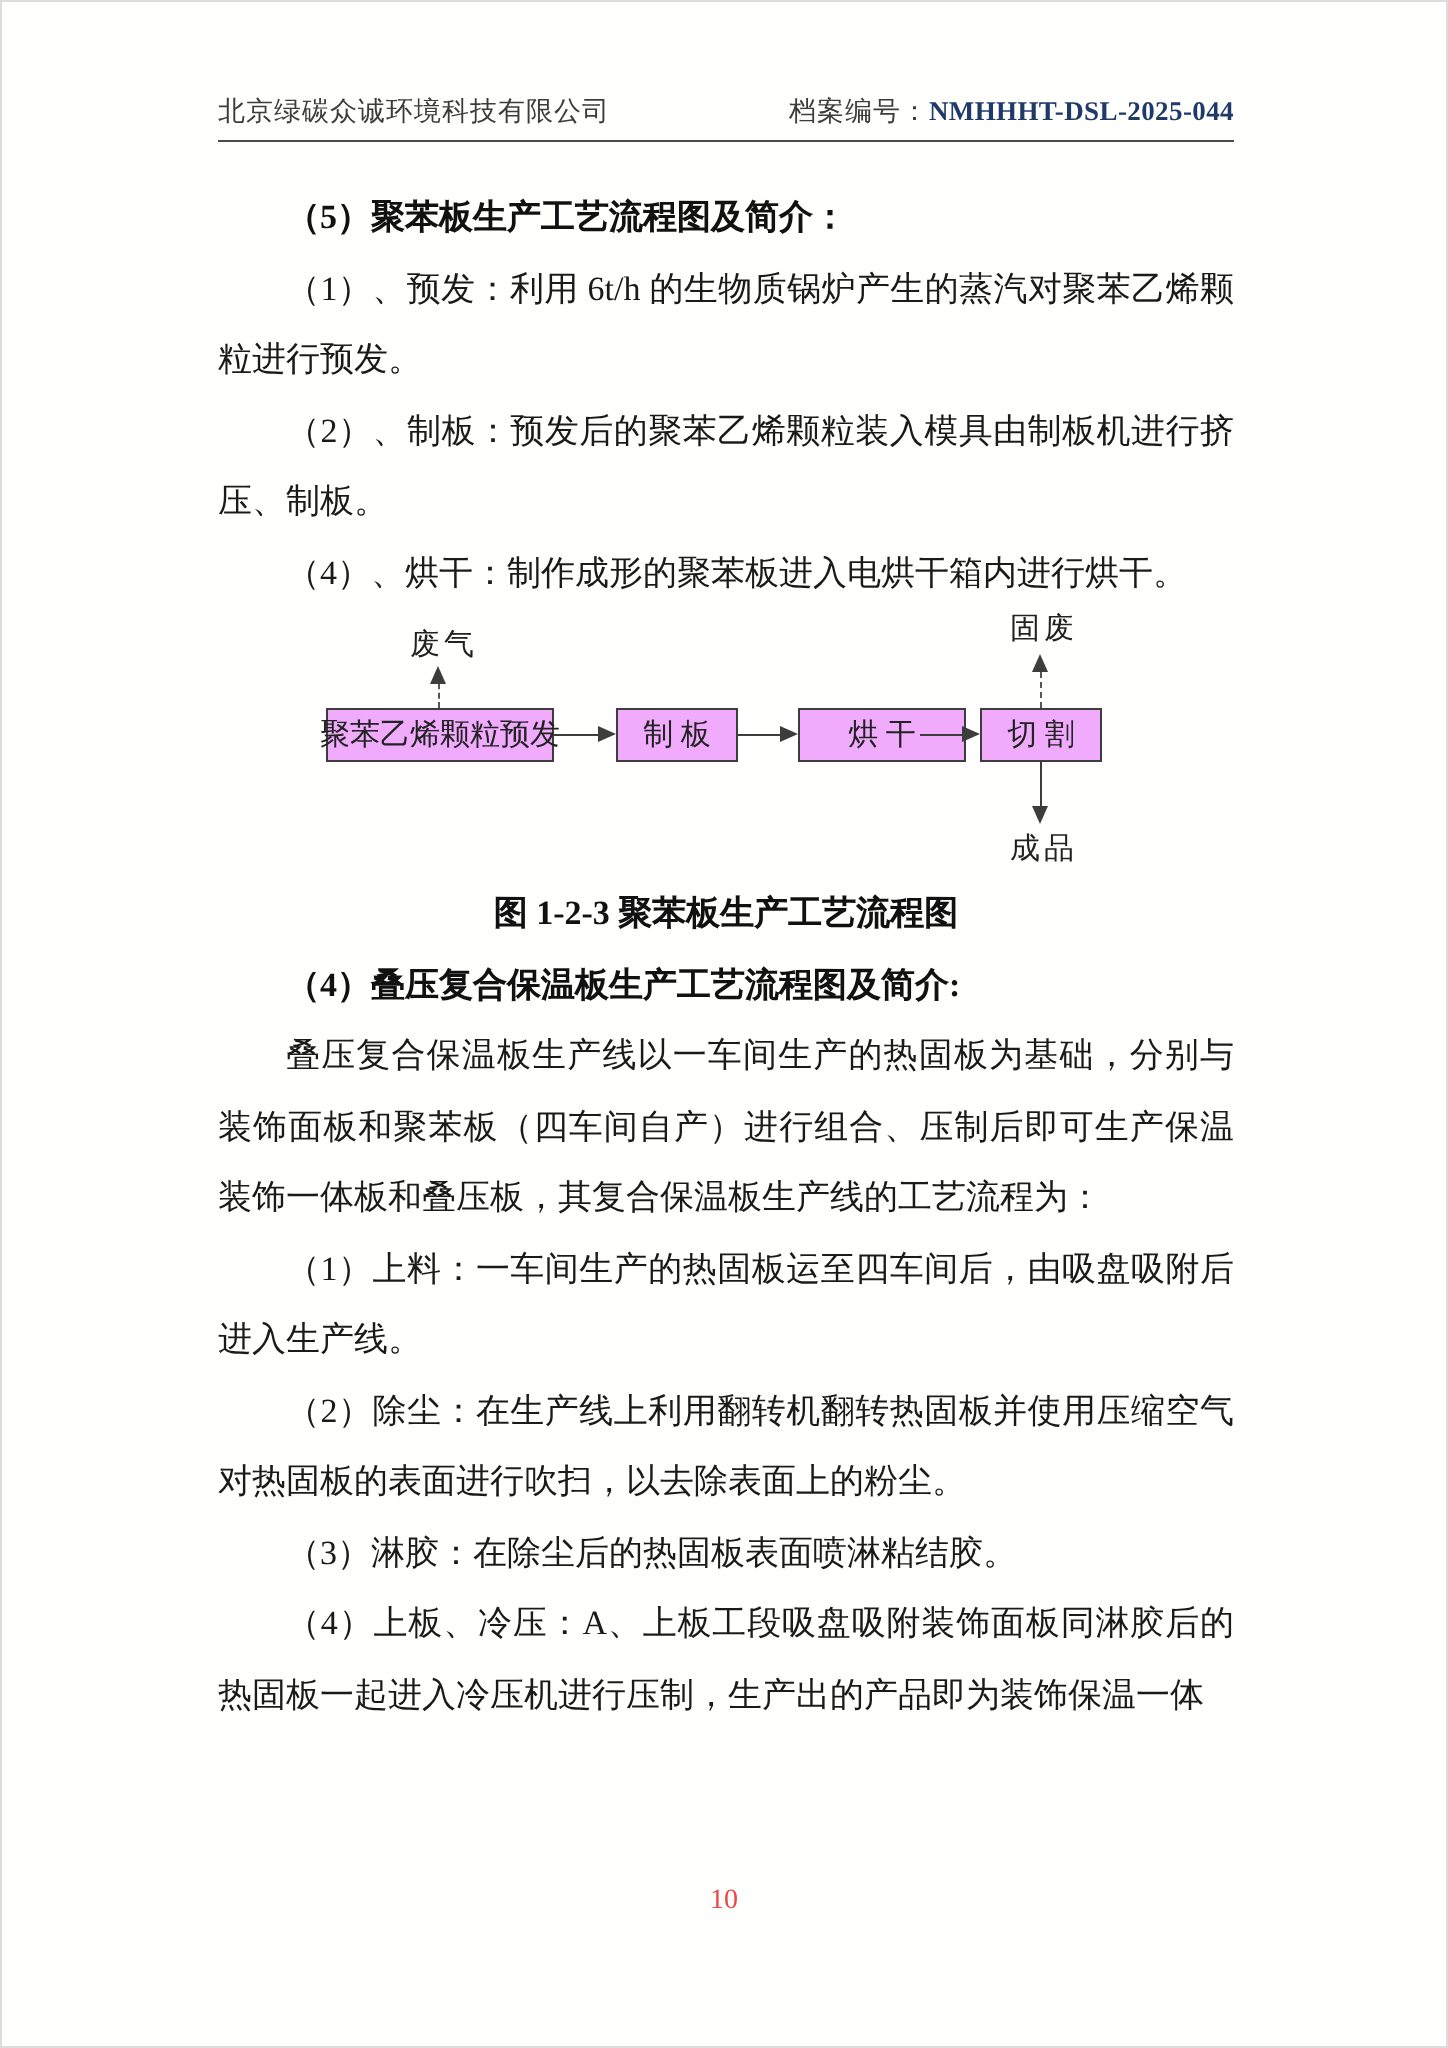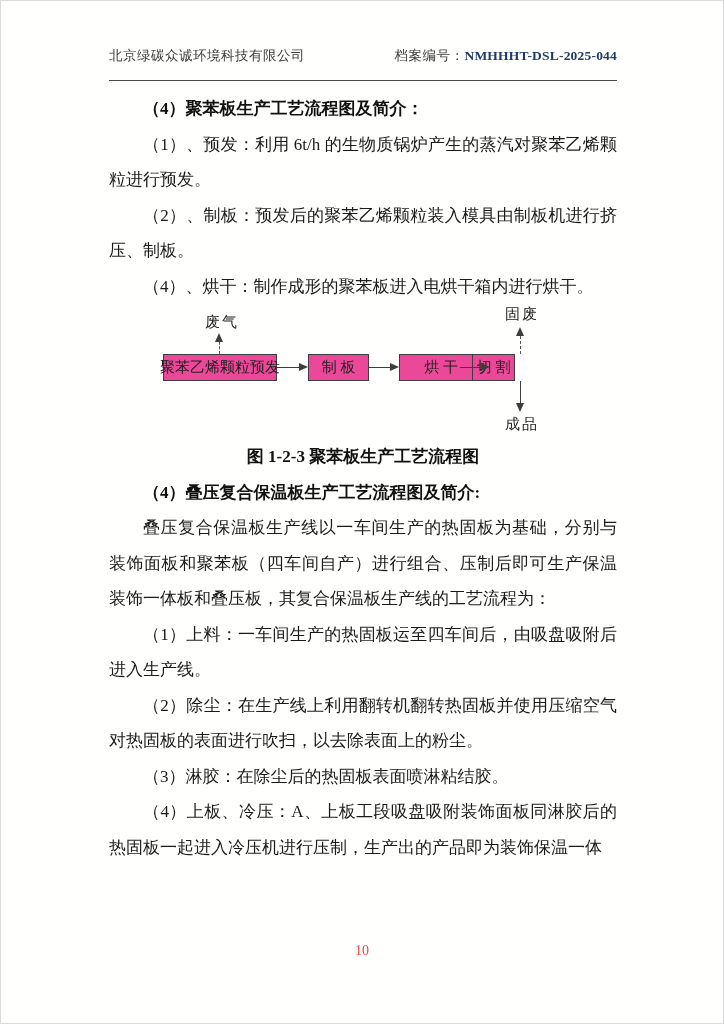--- a/index.html
+++ b/index.html
@@ -13,21 +13,21 @@
   }
   .page {
     position: absolute; inset: 0;
     background: #fffffe;
     border: 1px solid #dcdcdc;
   }
   
   .doc-header {
     position: absolute; left: 108px; right: 106px; top: 46px;
     display: flex; justify-content: space-between; align-items: flex-end;
-    padding-bottom: 15px;
+    padding-bottom: 5px;
     border-bottom: 1.5px solid #4a4a4a;
     font-size: 13.5px;
     letter-spacing: 0.5px;
   }
   .doc-header .company { color: #3c3c3c; }
   .doc-header .archive { color: #3c3c3c; white-space: nowrap; }
   .doc-header .archive .code {
     color: #1f3a68; font-weight: bold;
     font-family: "Liberation Serif", serif;
     letter-spacing: 0.2px;
@@ -46,21 +46,21 @@
     height: 133px;
     margin: 0 0 2px 0;
     text-indent: 0; text-align: left;
     font-size: 15px; line-height: normal;
   }
   .dg-label { position: absolute; color: #222; letter-spacing: 2px; text-align: center; }
   .dg-box {
     position: absolute; height: 27px;
     border: 1.4px solid #3d3d3d;
     display: flex; align-items: center; justify-content: center;
-    color: #222; background: #ec4899; white-space: nowrap;
+    color: #222; background: #f0abfc; white-space: nowrap;
   }
   .h-line { position: absolute; height: 1.6px; background: #3d3d3d; }
   .ah-right {
     position: absolute; width: 0; height: 0;
     border-left: 9px solid #3d3d3d;
     border-top: 4.5px solid transparent;
     border-bottom: 4.5px solid transparent;
   }
   .v-dashed { position: absolute; width: 0; border-left: 1.6px dashed #555; }
   .v-solid  { position: absolute; width: 1.6px; background: #3d3d3d; }
@@ -91,40 +91,40 @@
 
 <div class="page">
 
   <div class="doc-header">
     <span class="company">北京绿碳众诚环境科技有限公司</span>
     <span class="archive"><span>档案编号：</span><span class="code">NMHHHT-DSL-2025-044</span></span>
   </div>
 
   <div class="content">
 
-    <div class="heading">（4）聚苯板生产工艺流程图及简介：</div>
+    <div class="heading">（5）聚苯板生产工艺流程图及简介：</div>
     <div class="para">（1）、预发：利用 6t/h 的生物质锅炉产生的蒸汽对聚苯乙烯颗粒进行预发。</div>
     <div class="para">（2）、制板：预发后的聚苯乙烯颗粒装入模具由制板机进行挤压、制板。</div>
     <div class="para">（4）、烘干：制作成形的聚苯板进入电烘干箱内进行烘干。</div>
 
     <div class="diagram">
 
       <span class="dg-label" style="left:96px; top:9px;">废气</span>
       <span class="dg-label" style="left:396px; top:1px;">固废</span>
 
       <span class="v-dashed" style="left:110px; top:33px; height:17px;"></span>
       <span class="ah-up" style="left:106px; top:29px;"></span>
 
       <span class="v-dashed" style="left:411px; top:27px; height:23px;"></span>
       <span class="ah-up" style="left:407px; top:23px;"></span>
 
       <div class="dg-box" style="left:54px;  top:50px; width:114px;">聚苯乙烯颗粒预发</div>
       <div class="dg-box" style="left:199px; top:50px; width:61px;">制 板</div>
       <div class="dg-box" style="left:290px; top:50px; width:84px;">烘 干</div>
-      <div class="dg-box" style="left:363px; top:50px; width:43px;">切 割</div>
+      <div class="dg-box" style="left:381px; top:50px; width:61px;">切 割</div>
 
       <span class="h-line" style="left:168px; top:62.5px; width:23px;"></span>
       <span class="ah-right" style="left:190px; top:59px;"></span>
       <span class="h-line" style="left:260px; top:62.5px; width:22px;"></span>
       <span class="ah-right" style="left:281px; top:59px;"></span>
       <span class="h-line" style="left:351px; top:62.5px; width:22px;"></span>
       <span class="ah-right" style="left:372px; top:59px;"></span>
 
       <span class="v-solid" style="left:410.5px; top:77px; height:23px;"></span>
       <span class="ah-down" style="left:407px; top:99px;"></span>

